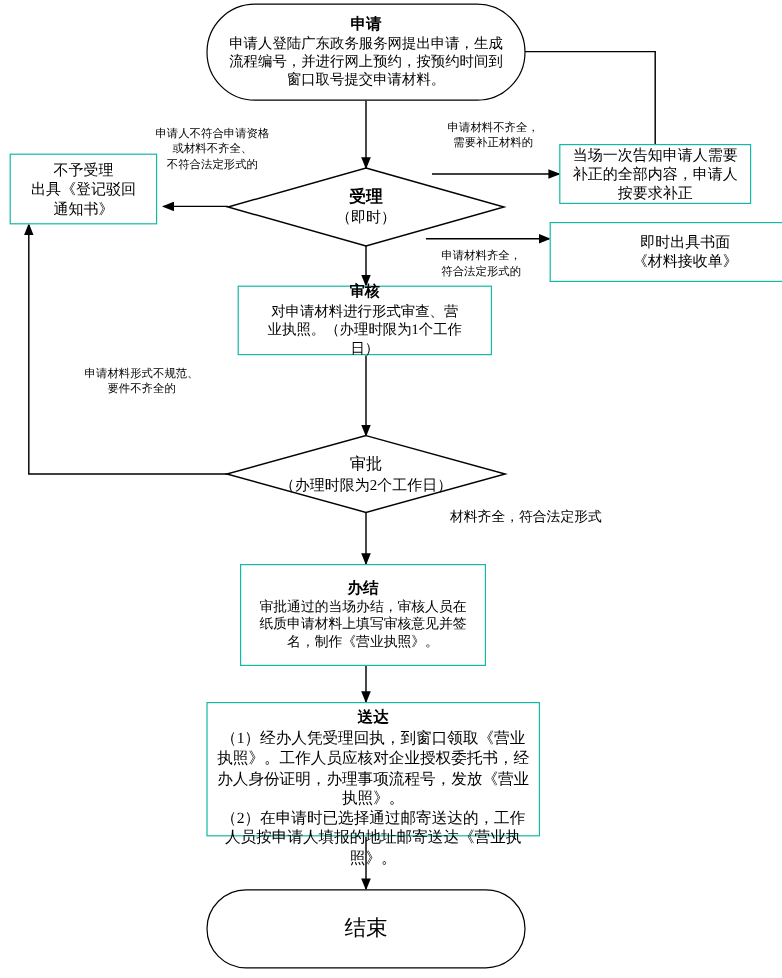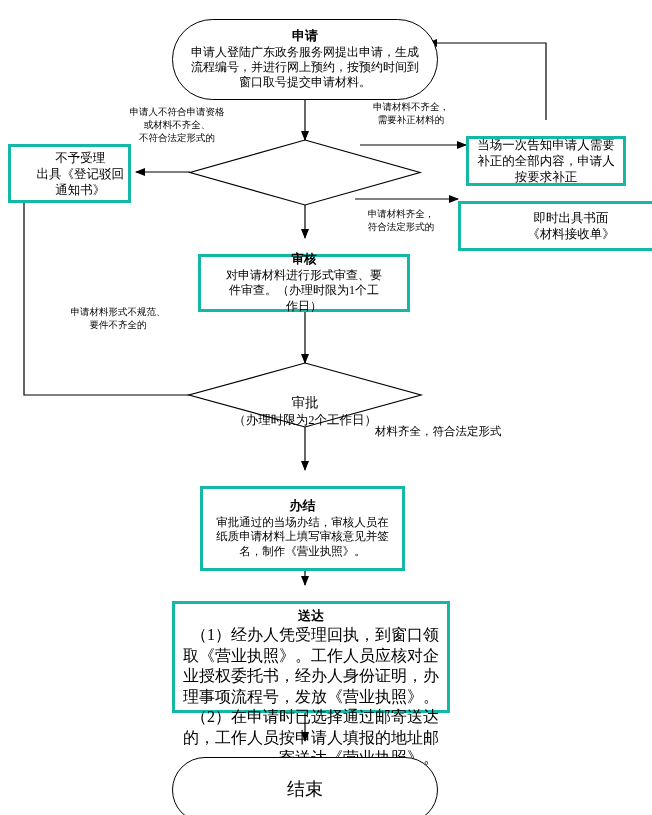--- a/index.html
+++ b/index.html
@@ -28,24 +28,23 @@
   }
   .node {
     position: absolute;
     box-sizing: border-box;
     display: flex;
     flex-direction: column;
     align-items: center;
     justify-content: center;
     text-align: center;
     background: #ffffff;
-    margin-top: 16px;
   }
   .rect {
-    border: 3px solid #14b8a6;
+    border: 1px solid #14b8a6;
   }
   .term {
     border: 1px solid #000000;
     border-radius: 60px;
   }
   .diamond {
     background: transparent;
     border: none;
   }
   .diamond .dlabel {
@@ -113,54 +112,58 @@
       <polygon points="305,140 420,172.5 305,205 190,172.5"></polygon>
       <polygon points="305,363 421,395 305,427 189,395"></polygon>
     </g>
   </svg>
 
   <div class="node term" style="left:172px; top:3px; width:266px; height:81px; padding:4px 14px;">
     <div class="title" style="font-size:13px;">申请</div>
     <div class="body-txt" style="font-size:12px;">申请人登陆广东政务服务网提出申请，生成流程编号，并进行网上预约，按预约时间到窗口取号提交申请材料。</div>
   </div>
 
-  <div class="node rect" style="left:8px; top:128px; width:123px; height:59px; padding:2px 4px; white-space:pre-line;align-items:flex-end;">
+  <div class="node rect" style="left:8px; top:128px; width:123px; height:59px; padding:2px 4px; white-space:pre-line;">
     <div class="body-txt" style="font-size:12.5px;">不予受理
 出具《登记驳回
 通知书》</div>
   </div>
 
+  <div class="node diamond" style="left:190px; top:140px; width:230px; height:65px;">
+    <div class="dlabel" style="font-size:14px; font-weight:bold;">受理</div>
+    <div class="dlabel" style="font-size:12.5px;">（即时）</div>
+  </div>
 
   <div class="node rect" style="left:466px; top:120px; width:160px; height:50px; padding:2px 7px;">
     <div class="body-txt" style="font-size:12.5px;">当场一次告知申请人需要补正的全部内容，申请人按要求补正</div>
   </div>
 
   <div class="node rect" style="left:458px; top:185px; width:226px; height:50px; padding:2px 6px; white-space:pre-line;">
     <div class="body-txt" style="font-size:12.5px;">即时出具书面
 《材料接收单》</div>
   </div>
 
   <div class="node rect" style="left:198px; top:238px; width:212px; height:58px; padding:2px 24px;">
     <div class="title" style="font-size:12.5px;">审核</div>
-    <div class="body-txt" style="font-size:12px;">对申请材料进行形式审查、要件审查。（办理时限为1个工作日）</div>
+    <div class="body-txt" style="font-size:12px;">对申请材料进行形式审查、营业执照。（办理时限为1个工作日）</div>
   </div>
 
   <div class="node diamond" style="left:189px; top:363px; width:232px; height:64px;">
     <div class="dlabel" style="font-size:13.5px; font-weight:normal;">审批</div>
     <div class="dlabel" style="font-size:12.5px;">（办理时限为2个工作日）</div>
   </div>
 
   <div class="node rect" style="left:200px; top:470px; width:205px; height:85px; padding:3px 12px;">
     <div class="title" style="font-size:13px;">办结</div>
     <div class="body-txt" style="font-size:11.5px;">审批通过的当场办结，审核人员在纸质申请材料上填写审核意见并签名，制作《营业执照》。</div>
   </div>
 
   <div class="node rect" style="left:172px; top:585px; width:278px; height:112px; padding:4px 8px; justify-content:flex-start; white-space:pre-line;">
     <div class="title" style="font-size:13px; margin-bottom:1px;">送达</div>
-    <div class="body-txt" style="font-size:16px; text-align:right; text-indent:0;">（1）经办人凭受理回执，到窗口领取《营业执照》。工作人员应核对企业授权委托书，经办人身份证明，办理事项流程号，发放《营业执照》。
+    <div class="body-txt" style="font-size:13px; text-align:center; text-indent:0;">（1）经办人凭受理回执，到窗口领取《营业执照》。工作人员应核对企业授权委托书，经办人身份证明，办理事项流程号，发放《营业执照》。
 （2）在申请时已选择通过邮寄送达的，工作人员按申请人填报的地址邮寄送达《营业执照》。</div>
   </div>
 
   <div class="node term" style="left:172px; top:741px; width:266px; height:66px;">
     <div class="body-txt" style="font-size:18px;">结束</div>
   </div>
 
   <div class="edge-label" style="left:358px; top:101px; width:106px;">申请材料不齐全，
 需要补正材料的</div>
 

